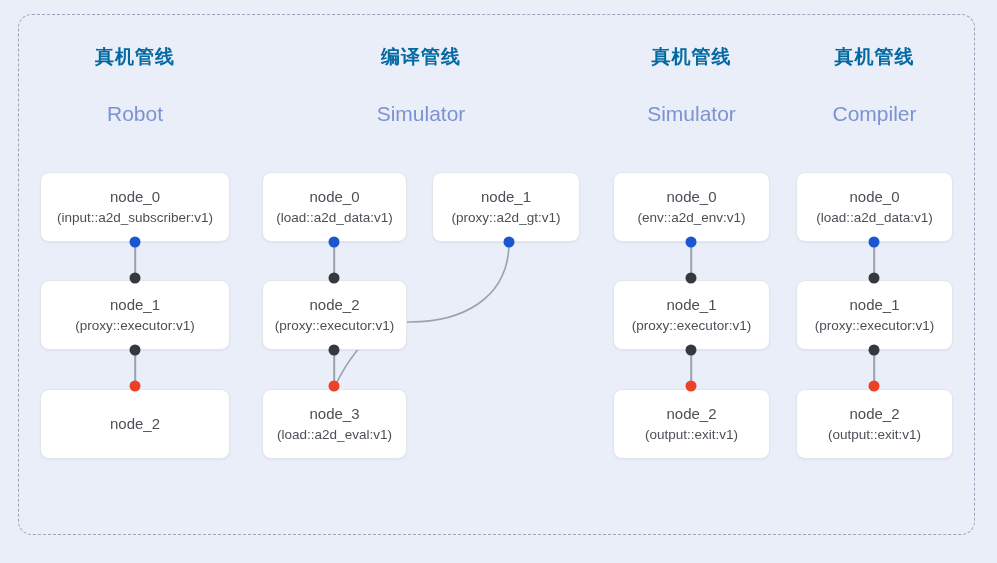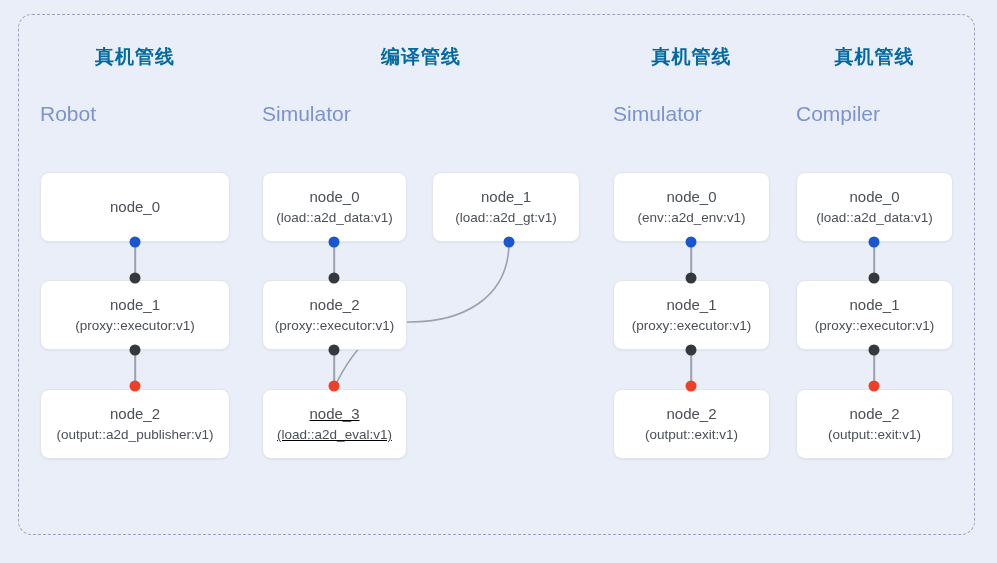--- a/index.html
+++ b/index.html
@@ -50,20 +50,21 @@
     font-size: 19px;
     font-weight: 700;
     color: #0369a1;
     letter-spacing: 1px;
     white-space: nowrap;
   }
   .col-title-en {
     position: absolute;
     top: 58px;
     width: 100%;
+    text-align: center;
     font-size: 21px;
     font-weight: 400;
     color: #7b93d0;
     white-space: nowrap;
   }
 
   
   .node {
     position: absolute;
     box-sizing: border-box;
@@ -133,66 +134,66 @@
     <path d="M 410,322 C 380,322 355,345 335,386" fill="none" stroke="#9aa2b0" stroke-width="1.6"></path>
   </svg>
 
   <div class="column" style="left:40px; width:190px;">
     <div class="col-title-cn">真机管线</div>
     <div class="col-title-en">Robot</div>
   </div>
 
   <div class="node" style="left:40px; top:172px; width:190px; height:70px;">
     <div class="node-id">node_0</div>
+    <div class="node-spec">(input::a2d_subscriber:v1)</div>
   </div>
   <div class="port blue" style="left:135px; top:242px;"></div>
   <div class="link-v" style="left:135px; top:242px; height:36px;"></div>
   <div class="port black" style="left:135px; top:278px;"></div>
 
   <div class="node" style="left:40px; top:280px; width:190px; height:70px;">
     <div class="node-id">node_1</div>
     <div class="node-spec">(proxy::executor:v1)</div>
   </div>
   <div class="port black" style="left:135px; top:350px;"></div>
   <div class="link-v" style="left:135px; top:350px; height:36px;"></div>
   <div class="port red" style="left:135px; top:386px;"></div>
 
   <div class="node" style="left:40px; top:389px; width:190px; height:70px;">
     <div class="node-id">node_2</div>
-    <div class="node-spec">(output::a2d_publisher:v1)</div>
   </div>
 
   <div class="column" style="left:262px; width:318px;">
     <div class="col-title-cn">编译管线</div>
     <div class="col-title-en">Simulator</div>
   </div>
 
   <div class="node" style="left:262px; top:172px; width:145px; height:70px;">
     <div class="node-id">node_0</div>
     <div class="node-spec">(load::a2d_data:v1)</div>
   </div>
   <div class="port blue" style="left:334px; top:242px;"></div>
   <div class="link-v" style="left:334px; top:242px; height:36px;"></div>
   <div class="port black" style="left:334px; top:278px;"></div>
 
   <div class="node" style="left:432px; top:172px; width:148px; height:70px;">
     <div class="node-id">node_1</div>
-    <div class="node-spec">(load::a2d_gt:v1)</div>
+    <div class="node-spec">(proxy::a2d_gt:v1)</div>
   </div>
   <div class="port blue" style="left:509px; top:242px;"></div>
 
   <div class="node" style="left:262px; top:280px; width:145px; height:70px;">
     <div class="node-id">node_2</div>
     <div class="node-spec">(proxy::executor:v1)</div>
   </div>
   <div class="port black" style="left:334px; top:350px;"></div>
   <div class="link-v" style="left:334px; top:350px; height:36px;"></div>
   <div class="port red" style="left:334px; top:386px;"></div>
 
-  <div class="node" style="left:262px; top:389px; width:145px; height:70px;text-decoration:underline;">
+  <div class="node" style="left:262px; top:389px; width:145px; height:70px;">
     <div class="node-id">node_3</div>
     <div class="node-spec">(load::a2d_eval:v1)</div>
   </div>
 
   <div class="column" style="left:613px; width:157px;">
     <div class="col-title-cn">真机管线</div>
     <div class="col-title-en">Simulator</div>
   </div>
 
   <div class="node" style="left:613px; top:172px; width:157px; height:70px;">

